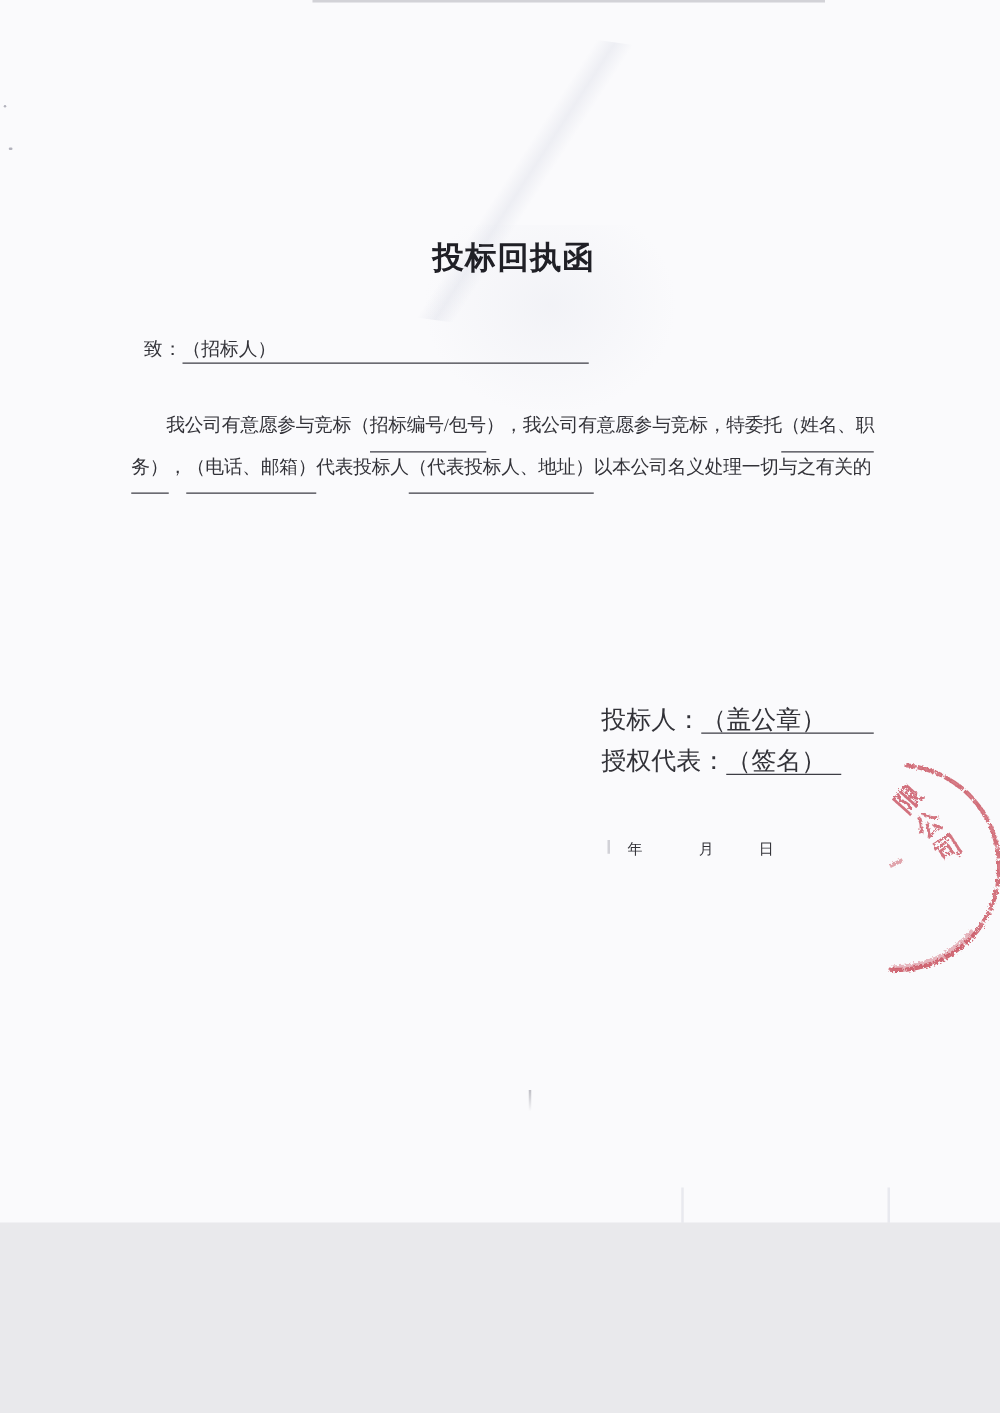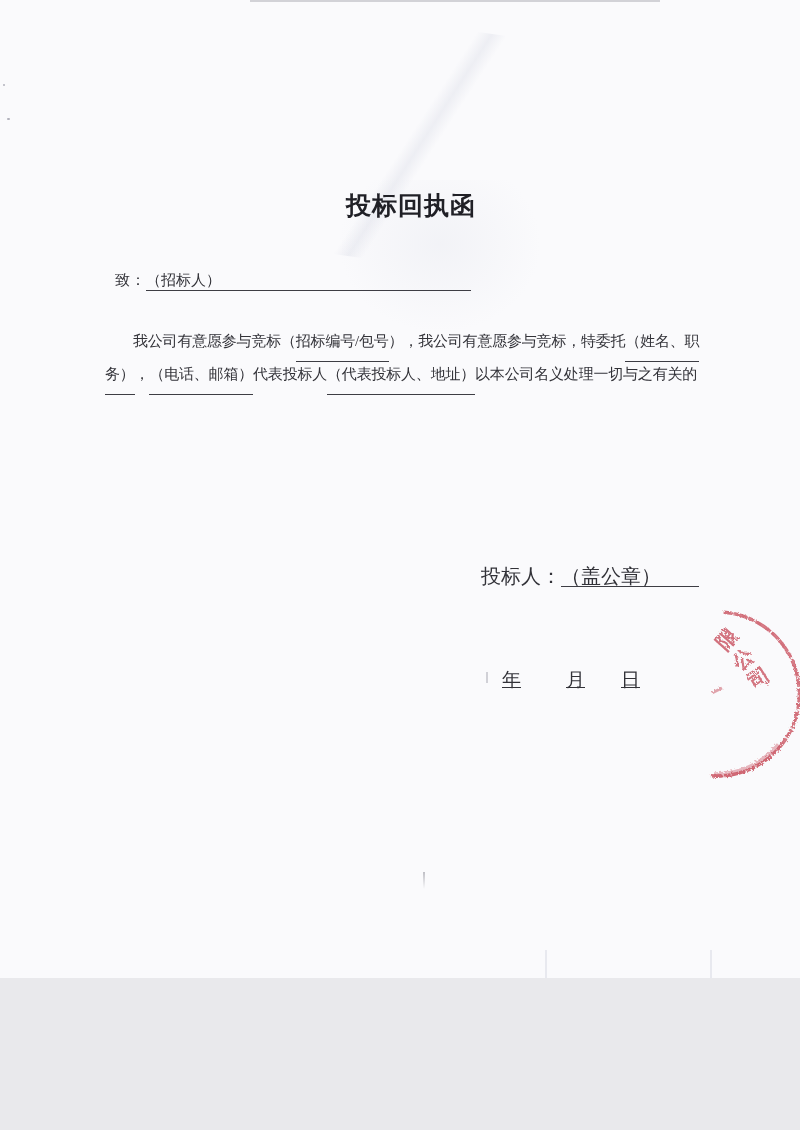--- a/index.html
+++ b/index.html
@@ -48,21 +48,21 @@
   .salutation .fill-line{width:325px;}
   .para{
     position:absolute;left:105px;top:325px;width:620px;
     font-size:15px;line-height:33px;letter-spacing:-0.2px;white-space:nowrap;
   }
   .para .line-indent{padding-left:28px;}
   .u{border-bottom:1.6px solid #3d3d44;padding-bottom:12px;}
   .sig-block{position:absolute;left:437px;top:560px;font-size:20px;line-height:33px;white-space:nowrap;margin-left:44px;}
   .sig-row .fill-bidder{width:138px;}
   .sig-row .fill-rep{width:92px;}
-  .date-row{position:absolute;left:502px;top:663px;font-size:19px;line-height:33px;white-space:nowrap;text-decoration:underline;}
+  .date-row{position:absolute;left:502px;top:663px;font-size:12px;line-height:33px;white-space:nowrap;}
   .date-row .d-month{margin-left:45px;}
   .date-row .d-day{margin-left:36px;}
   
   .stamp-svg{position:absolute;left:0;top:0;pointer-events:none;}
   .stamp-char{
     font-family:"Liberation Serif","DejaVu Serif",serif;
     font-weight:700;font-size:21px;
   }
 </style>
 </head>
@@ -91,20 +91,23 @@
 
   <div class="para">
     <div class="line-indent"><span>我公司有意愿参与竞标（</span><span class="u">招标编号/包号</span><span>），我公司有意愿参与竞标，特委托</span><span class="u">（姓名、职</span></div>
     <div><span class="u">务）</span><span>，</span><span class="u">（电话、邮箱）</span><span>代表投标人</span><span class="u">（代表投标人、地址）</span><span>以本公司名义处理一切与之有关的</span></div>
   </div>
 
   <div class="sig-block">
     <div class="sig-row">
       <span>投标人：</span><span class="fill-line fill-bidder"><span>（盖公章）</span></span>
     </div>
+    <div class="sig-row">
+      <span>授权代表：</span><span class="fill-line fill-rep"><span>（签名）</span></span>
+    </div>
   </div>
 
   <div class="date-row">
     <span class="d-year">年</span><span class="d-month">月</span><span class="d-day">日</span>
   </div>
 
   <svg class="stamp-svg" width="800" height="1130" viewBox="0 0 800 1130">
     <defs>
       <filter id="rough" x="-20%" y="-20%" width="140%" height="140%">
         <feTurbulence type="fractalNoise" baseFrequency="0.55" numOctaves="2" result="n"></feTurbulence>

